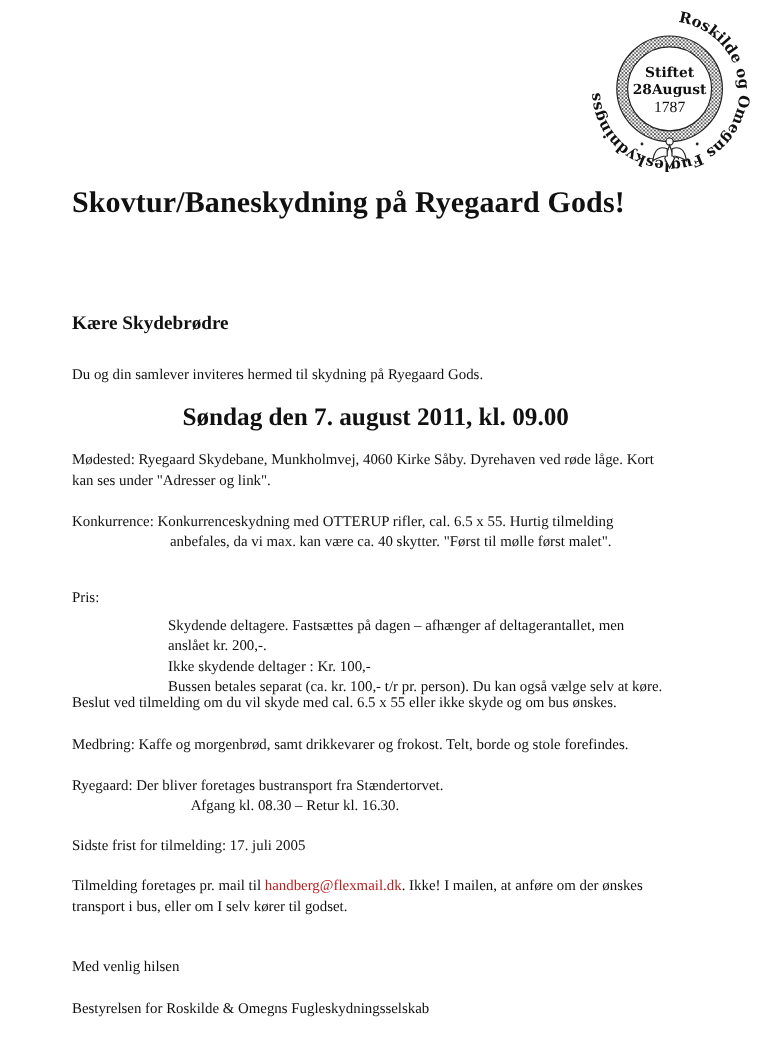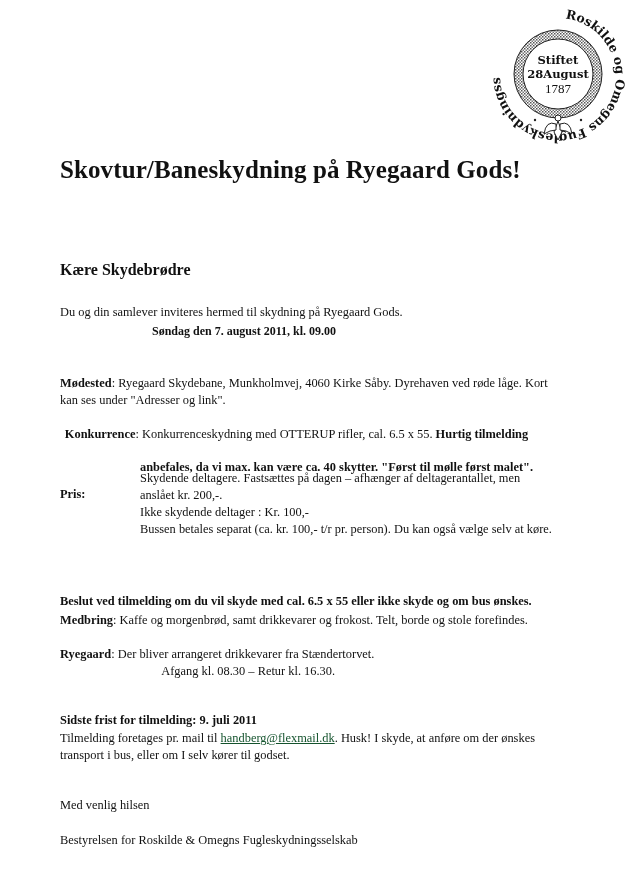--- a/index.html
+++ b/index.html
@@ -6,25 +6,25 @@
     body {
       width: 634px; height: 887px; position: relative; overflow: hidden;
       font-family: "Liberation Serif", "DejaVu Serif", serif;
       color: #111111;
     }
     .abs { position: absolute; }
     .logo { left: 488px; top: 6px; width: 140px; height: 140px; }
     .title { left: 60px; top: 156px; font-size: 25px; font-weight: bold; letter-spacing: 0.1px; white-space: nowrap; }
     .greeting { left: 60px; top: 261px; font-size: 16px; font-weight: bold; white-space: nowrap; }
     .p { font-size: 12.4px; line-height: 17px; white-space: nowrap; }
-    .b { font-weight: bold; margin-top: 16px; }
+    .b { font-weight: normal; }
     .intro { left: 60px; top: 304px; }
-    .date { left: 152px; top: 324px; font-size: 12px; font-weight: bold; white-space: nowrap; }
+    .date { left: 152px; top: 335px; font-size: 21px; font-weight: bold; white-space: nowrap; }
     .row { left: 60px; }
-    .link { color: #14532d; text-decoration: underline; }
+    .link { color: #b91c1c; }
   </style>
 </head>
 <body>
 
 <div class="abs logo">
   <svg width="140" height="140" viewBox="0 0 140 140">
     <defs>
       <pattern id="hatch" width="3" height="3" patternUnits="userSpaceOnUse">
         <rect width="3" height="3" fill="#ffffff"></rect>
         <rect width="1.5" height="1.5" fill="#555"></rect>
@@ -62,43 +62,43 @@
 <div class="abs p row" style="top:375px;">
   <div><span class="b">Mødested</span><span>: Ryegaard Skydebane, Munkholmvej, 4060 Kirke Såby. Dyrehaven ved røde låge. Kort</span></div>
   <div>kan ses under "Adresser og link".</div>
 </div>
 
 <div class="abs p row" style="top:426px;text-align:center;">
   <div><span class="b">Konkurrence</span><span>: Konkurrenceskydning med OTTERUP rifler, cal. 6.5 x 55. </span><span class="b">Hurtig tilmelding</span></div>
   <div class="b" style="padding-left:80px;">anbefales, da vi max. kan være ca. 40 skytter. "Først til mølle først malet".</div>
 </div>
 
-<div class="abs p row" style="top:470px;">
+<div class="abs p row" style="top:490px;">
   <div class="b" style="position:absolute; left:0; top:0;">Pris:</div>
-  <div style="padding-left:80px;">
+  <div style="padding-left:80px;margin-top:23px;">
     <div>Skydende deltagere. Fastsættes på dagen – afhænger af deltagerantallet, men</div>
     <div>anslået kr. 200,-.</div>
     <div>Ikke skydende deltager : Kr. 100,-</div>
     <div>Bussen betales separat (ca. kr. 100,- t/r pr. person). Du kan også vælge selv at køre.</div>
   </div>
 </div>
 
 <div class="abs p row b" style="top:577px;text-align:right;">Beslut ved tilmelding om du vil skyde med cal. 6.5 x 55 eller ikke skyde og om bus ønskes.</div>
 
 <div class="abs p row" style="top:612px;text-align:right;">
   <span class="b">Medbring</span><span>: Kaffe og morgenbrød, samt drikkevarer og frokost. Telt, borde og stole forefindes.</span>
 </div>
 
 <div class="abs p row" style="top:646px;">
-  <div><span class="b">Ryegaard</span><span>: Der bliver arrangeret drikkevarer fra Stændertorvet.</span></div>
+  <div><span class="b">Ryegaard</span><span>: Der bliver foretages bustransport fra Stændertorvet.</span></div>
   <div style="padding-left:62px;text-align:center;">Afgang kl. 08.30 – Retur kl. 16.30.</div>
 </div>
 
-<div class="abs p row b" style="top:696px;">Sidste frist for tilmelding: 9. juli 2011</div>
+<div class="abs p row b" style="top:696px;">Sidste frist for tilmelding: 17. juli 2005</div>
 
 <div class="abs p row" style="top:730px;">
-  <div><span>Tilmelding foretages pr. mail til </span><a class="link">handberg@flexmail.dk</a><span>. Husk! I skyde, at anføre om der ønskes</span></div>
+  <div><span>Tilmelding foretages pr. mail til </span><a class="link">handberg@flexmail.dk</a><span>. Ikke! I mailen, at anføre om der ønskes</span></div>
   <div>transport i bus, eller om I selv kører til godset.</div>
 </div>
 
 <div class="abs p row" style="top:797px;">Med venlig hilsen</div>
 
 <div class="abs p row" style="top:832px;">Bestyrelsen for Roskilde &amp; Omegns Fugleskydningsselskab</div>
 
 </body></html>

